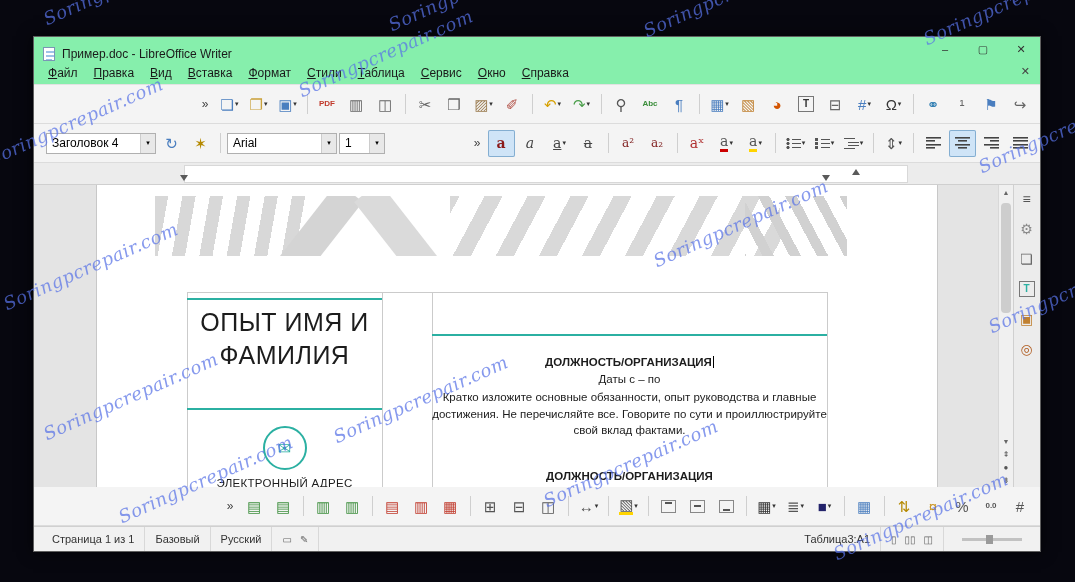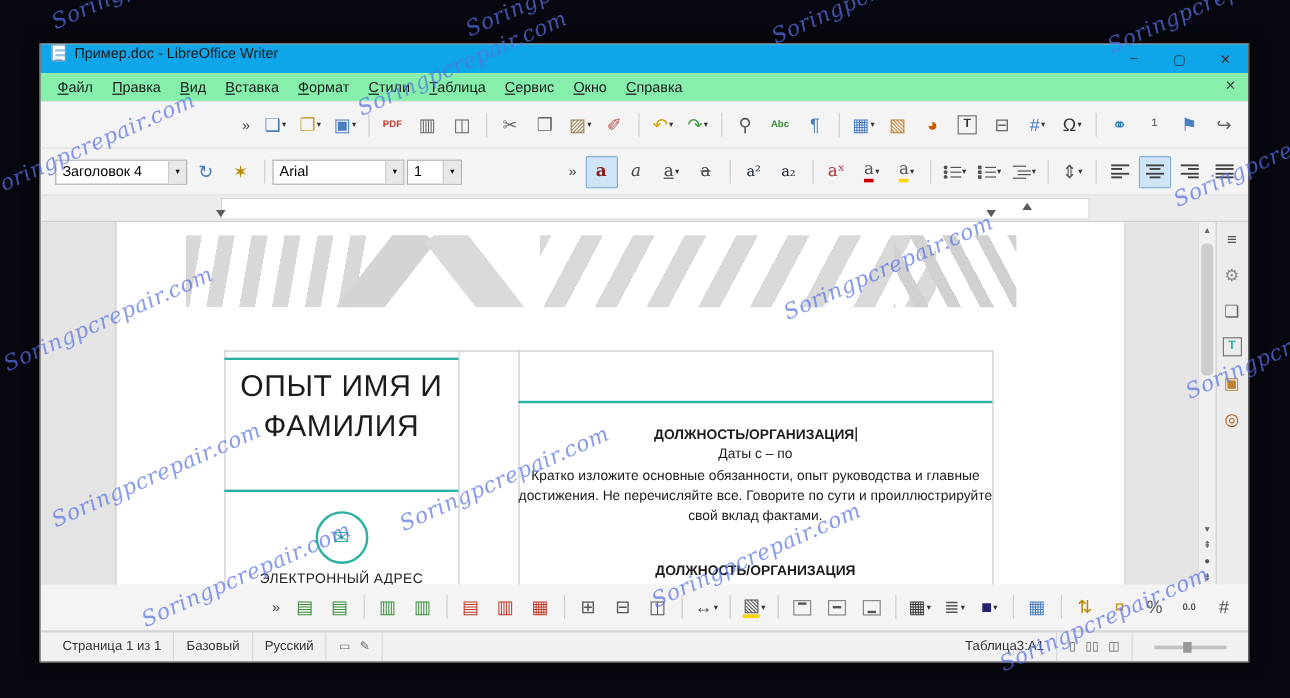--- a/index.html
+++ b/index.html
@@ -10,21 +10,21 @@
       color:rgba(88,114,230,.72);transform:rotate(-24deg);transform-origin:left top;
       white-space:nowrap;z-index:60;pointer-events:none;letter-spacing:.5px}
   .w1{left:40px;top:10px}.w2{left:385px;top:16px}.w3{left:640px;top:22px}.w4{left:920px;top:30px}
   .w5{left:-15px;top:150px}.w6{left:0px;top:295px}.w7{left:40px;top:425px}.w8{left:115px;top:508px}
   .w9{left:295px;top:82px}.w10{left:330px;top:428px}.w11{left:540px;top:492px}.w12{left:650px;top:252px}
   .w13{left:975px;top:158px}.w14{left:985px;top:318px}.w15{left:830px;top:545px}
   
   .window{position:absolute;left:33px;top:36px;width:1008px;height:516px;background:#f1f1f1;
           border:1px solid #5f5f5f;box-sizing:border-box;display:flex;flex-direction:column;
           box-shadow:0 0 14px rgba(0,0,0,.7)}
-  .titlebar{height:24px;background:#0ea5e9;display:flex;align-items:flex-start;font-size:12px;color:#1a1a1a;flex:0 0 auto}
+  .titlebar{height:24px;background:#86efac;display:flex;align-items:flex-end;font-size:12px;color:#1a1a1a;flex:0 0 auto}
   .doc-ico{width:12px;height:14px;margin:0 7px 0 9px;background:
       linear-gradient(#9ec3e8,#9ec3e8) 2px 3px/8px 2px no-repeat,
       linear-gradient(#9ec3e8,#9ec3e8) 2px 7px/8px 2px no-repeat,
       linear-gradient(#9ec3e8,#9ec3e8) 2px 11px/6px 2px no-repeat,#fff;
       border:1px solid #7a97b5;box-sizing:border-box}
   .win-controls{margin-left:auto;display:flex;height:100%}
   .win-btn{width:38px;height:100%;display:flex;align-items:center;justify-content:center;font-size:11px;color:#333}
   .menubar{height:23px;background:#86efac;border-bottom:1px solid #e2e2e2;display:flex;align-items:center;
            padding-left:6px;flex:0 0 auto}
   .menu-item{display:inline-block;padding:3px 8px;font-size:12px;color:#1a1a1a}
@@ -39,21 +39,21 @@
   .tbtn.sep{min-width:9px;width:9px}
   .tbtn.sep::before{content:"";width:1px;height:20px;background:#cfcfcf}
   .tbtn.active{background:#cfe4f7;box-shadow:inset 0 0 0 1px #84aed1}
   .small-text .g{font-size:8px;font-weight:700}
   .boxed .g{border:1px solid #777;width:14px;height:14px;font-size:10px;font-weight:700}
   .serif .g{font-family:"DejaVu Serif",serif;font-size:14px}
   .bold-g .g{font-weight:700;color:#8b1a1a}
   .italic-g .g{font-style:italic;color:#444}
   .underline-g .g{text-decoration:underline;color:#444}
   .strike-g .g{text-decoration:line-through;color:#444}
-  .small2 .g{font-size:12px;color:#0f172a}
+  .small2 .g{font-size:12px;color:#7f1d1d}
   .bar-red .g{border-bottom:3px solid #cc0000;line-height:1.05}
   .bar-yellow .g{border-bottom:3px solid #ffd400;line-height:1.05}
   .lines .g{width:15px;height:12px;background-repeat:no-repeat}
   .a-left .g{background:linear-gradient(#444,#444) 0 0/15px 1.6px no-repeat,
     linear-gradient(#444,#444) 0 3.4px/9px 1.6px no-repeat,
     linear-gradient(#444,#444) 0 6.8px/15px 1.6px no-repeat,
     linear-gradient(#444,#444) 0 10.2px/9px 1.6px no-repeat}
   .a-center .g{background:linear-gradient(#444,#444) 0 0/15px 1.6px no-repeat,
     linear-gradient(#444,#444) center 3.4px/9px 1.6px no-repeat,
     linear-gradient(#444,#444) 0 6.8px/15px 1.6px no-repeat,

